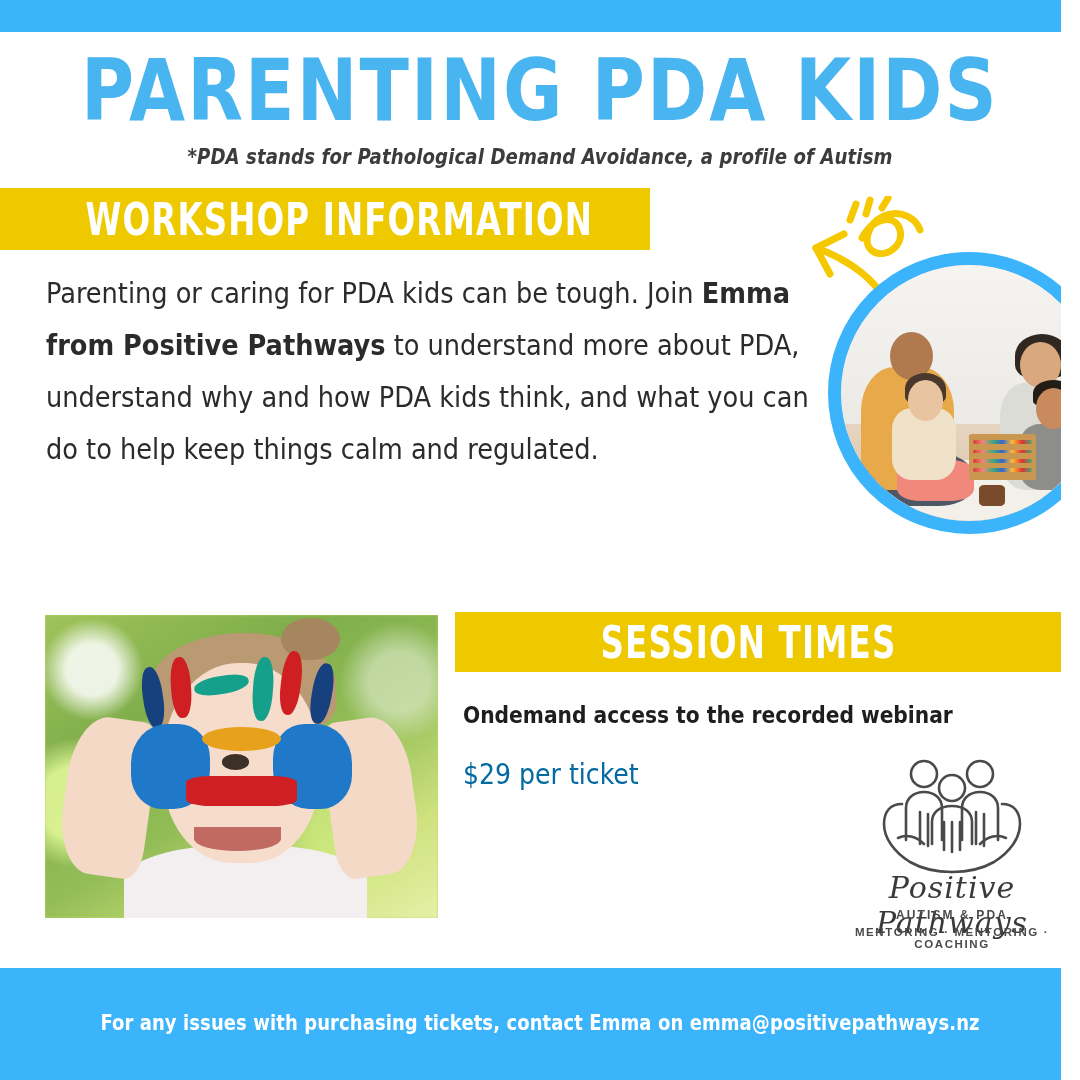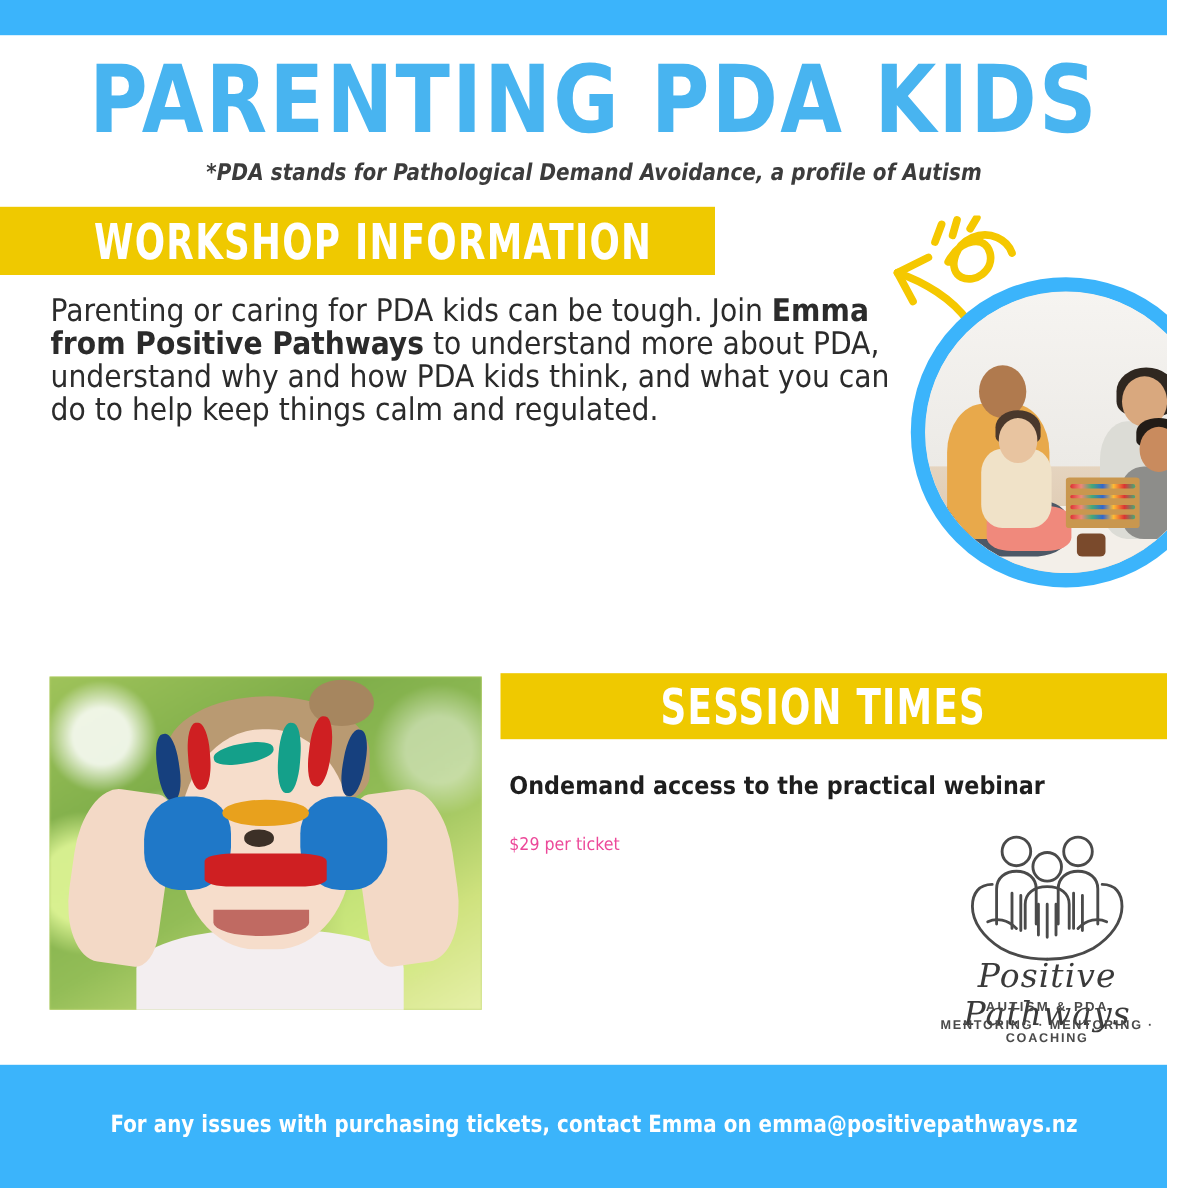--- a/index.html
+++ b/index.html
@@ -51,34 +51,34 @@
   #banner-workshop{left:0;top:188px;width:650px;height:62px;}
   #label-workshop{left:0;top:198px;width:650px;text-align:center;font-size:38px;line-height:44px;padding-left:30px;box-sizing:border-box;}
   #banner-session{left:455px;top:612px;width:625px;height:60px;}
   #label-session{left:455px;top:621px;width:625px;text-align:center;font-size:38px;line-height:44px;padding-right:40px;box-sizing:border-box;}
 
   
   .body-col{
     position:absolute;left:46px;top:268px;width:790px;
     color:#2b2b2b;
     font-family:"DejaVu Sans Condensed","Liberation Sans",sans-serif;
-    font-size:28.5px;line-height:30px;letter-spacing:0px;
+    font-size:28.5px;line-height:52px;letter-spacing:0px;
   }
   .body-col p{margin:0 0 38px 0;}
   .body-col b{font-weight:bold;}
 
   
   .session-line1{
     position:absolute;left:463px;top:702px;width:600px;
     color:#1e1e1e;font-weight:bold;font-size:22.5px;
     font-family:"DejaVu Sans Condensed","Liberation Sans",sans-serif;
   }
   .session-line2{
     position:absolute;left:463px;top:758px;width:600px;
-    color:#ec4899;font-size:16px;
+    color:#0369a1;font-size:28px;
     font-family:"DejaVu Sans Condensed","Liberation Sans",sans-serif;
   }
 
   
   .circle-photo{
     position:absolute;left:828px;top:252px;width:282px;height:282px;
     border-radius:50%;
     border:13px solid #3bb4fb;
     box-sizing:border-box;
     overflow:hidden;
@@ -268,21 +268,21 @@
     <div class="fingerpaint fp6"></div>
     <div class="ch-handL"></div>
     <div class="ch-handR"></div>
     <div class="ch-nosepaint"></div>
     <div class="ch-mouthpaint"></div>
   </div>
 
   <div class="banner" id="banner-session"></div>
   <div class="banner-label" id="label-session">SESSION TIMES</div>
 
-  <div class="session-line1">Ondemand access to the practical webinar</div>
+  <div class="session-line1">Ondemand access to the recorded webinar</div>
   <div class="session-line2">$29 per ticket</div>
 
   <div class="logo">
     <svg viewBox="0 0 240 128" width="240" height="128">
       <g fill="none" stroke="#4a4a4a" stroke-width="2.6" stroke-linecap="round" stroke-linejoin="round">
         <circle cx="92" cy="22" r="13"></circle>
         <circle cx="148" cy="22" r="13"></circle>
         <circle cx="120" cy="36" r="13"></circle>
         <path d="M74,88 L74,56 C74,46 82,40 92,40 C102,40 110,46 110,56 L110,88"></path>
         <path d="M130,88 L130,56 C130,46 138,40 148,40 C158,40 166,46 166,56 L166,88"></path>

